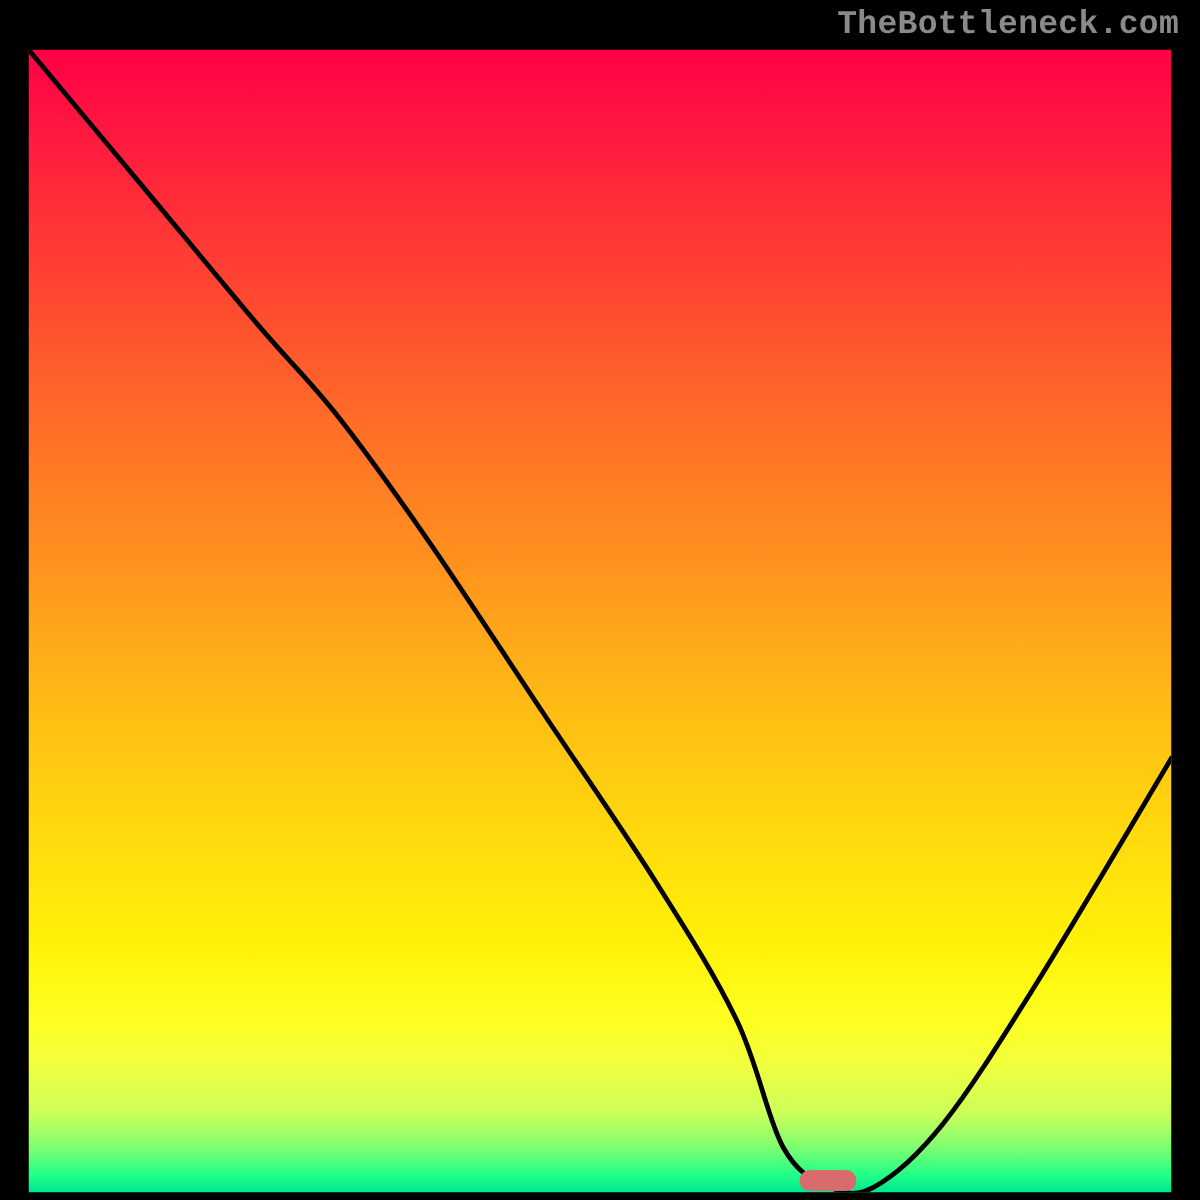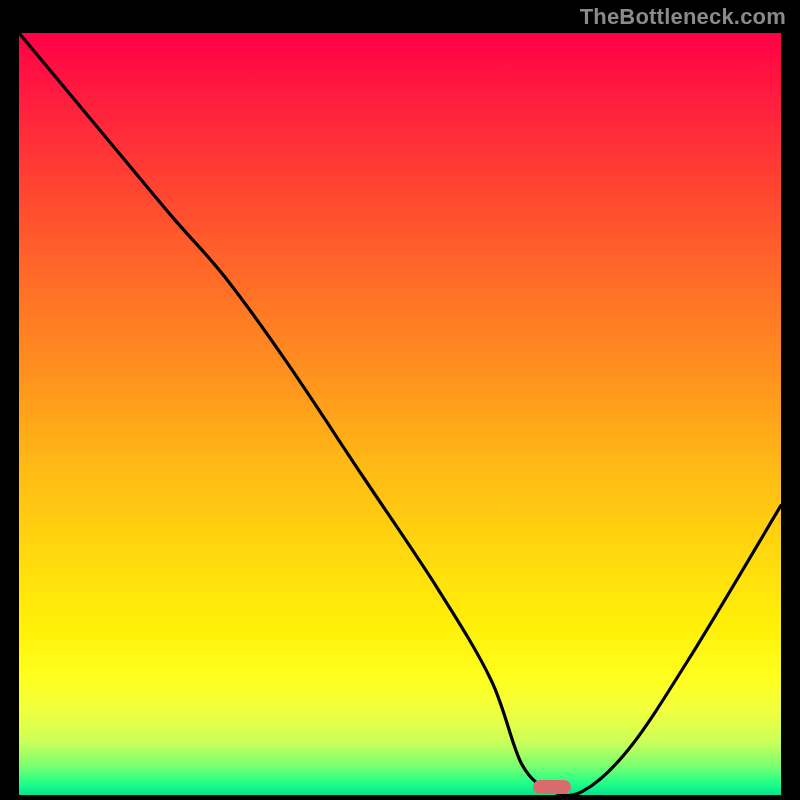--- a/index.html
+++ b/index.html
@@ -62,21 +62,21 @@
     width: 38px;
     height: 14px;
     background: #d86b6b;
     border-radius: 7px;
     transform: translate(-50%, -50%);
   }
   .watermark {
     position: absolute;
     top: 4px;
     right: 14px;
-    font-family: Liberation Sans, sans-serif;
+    font-family: Liberation Mono, monospace;
     font-size: 22px;
     font-weight: bold;
     color: #8a8a8a;
     letter-spacing: 0.2px;
   }
 </style>
 </head>
 <body>
 
 <div class="watermark">TheBottleneck.com</div>

